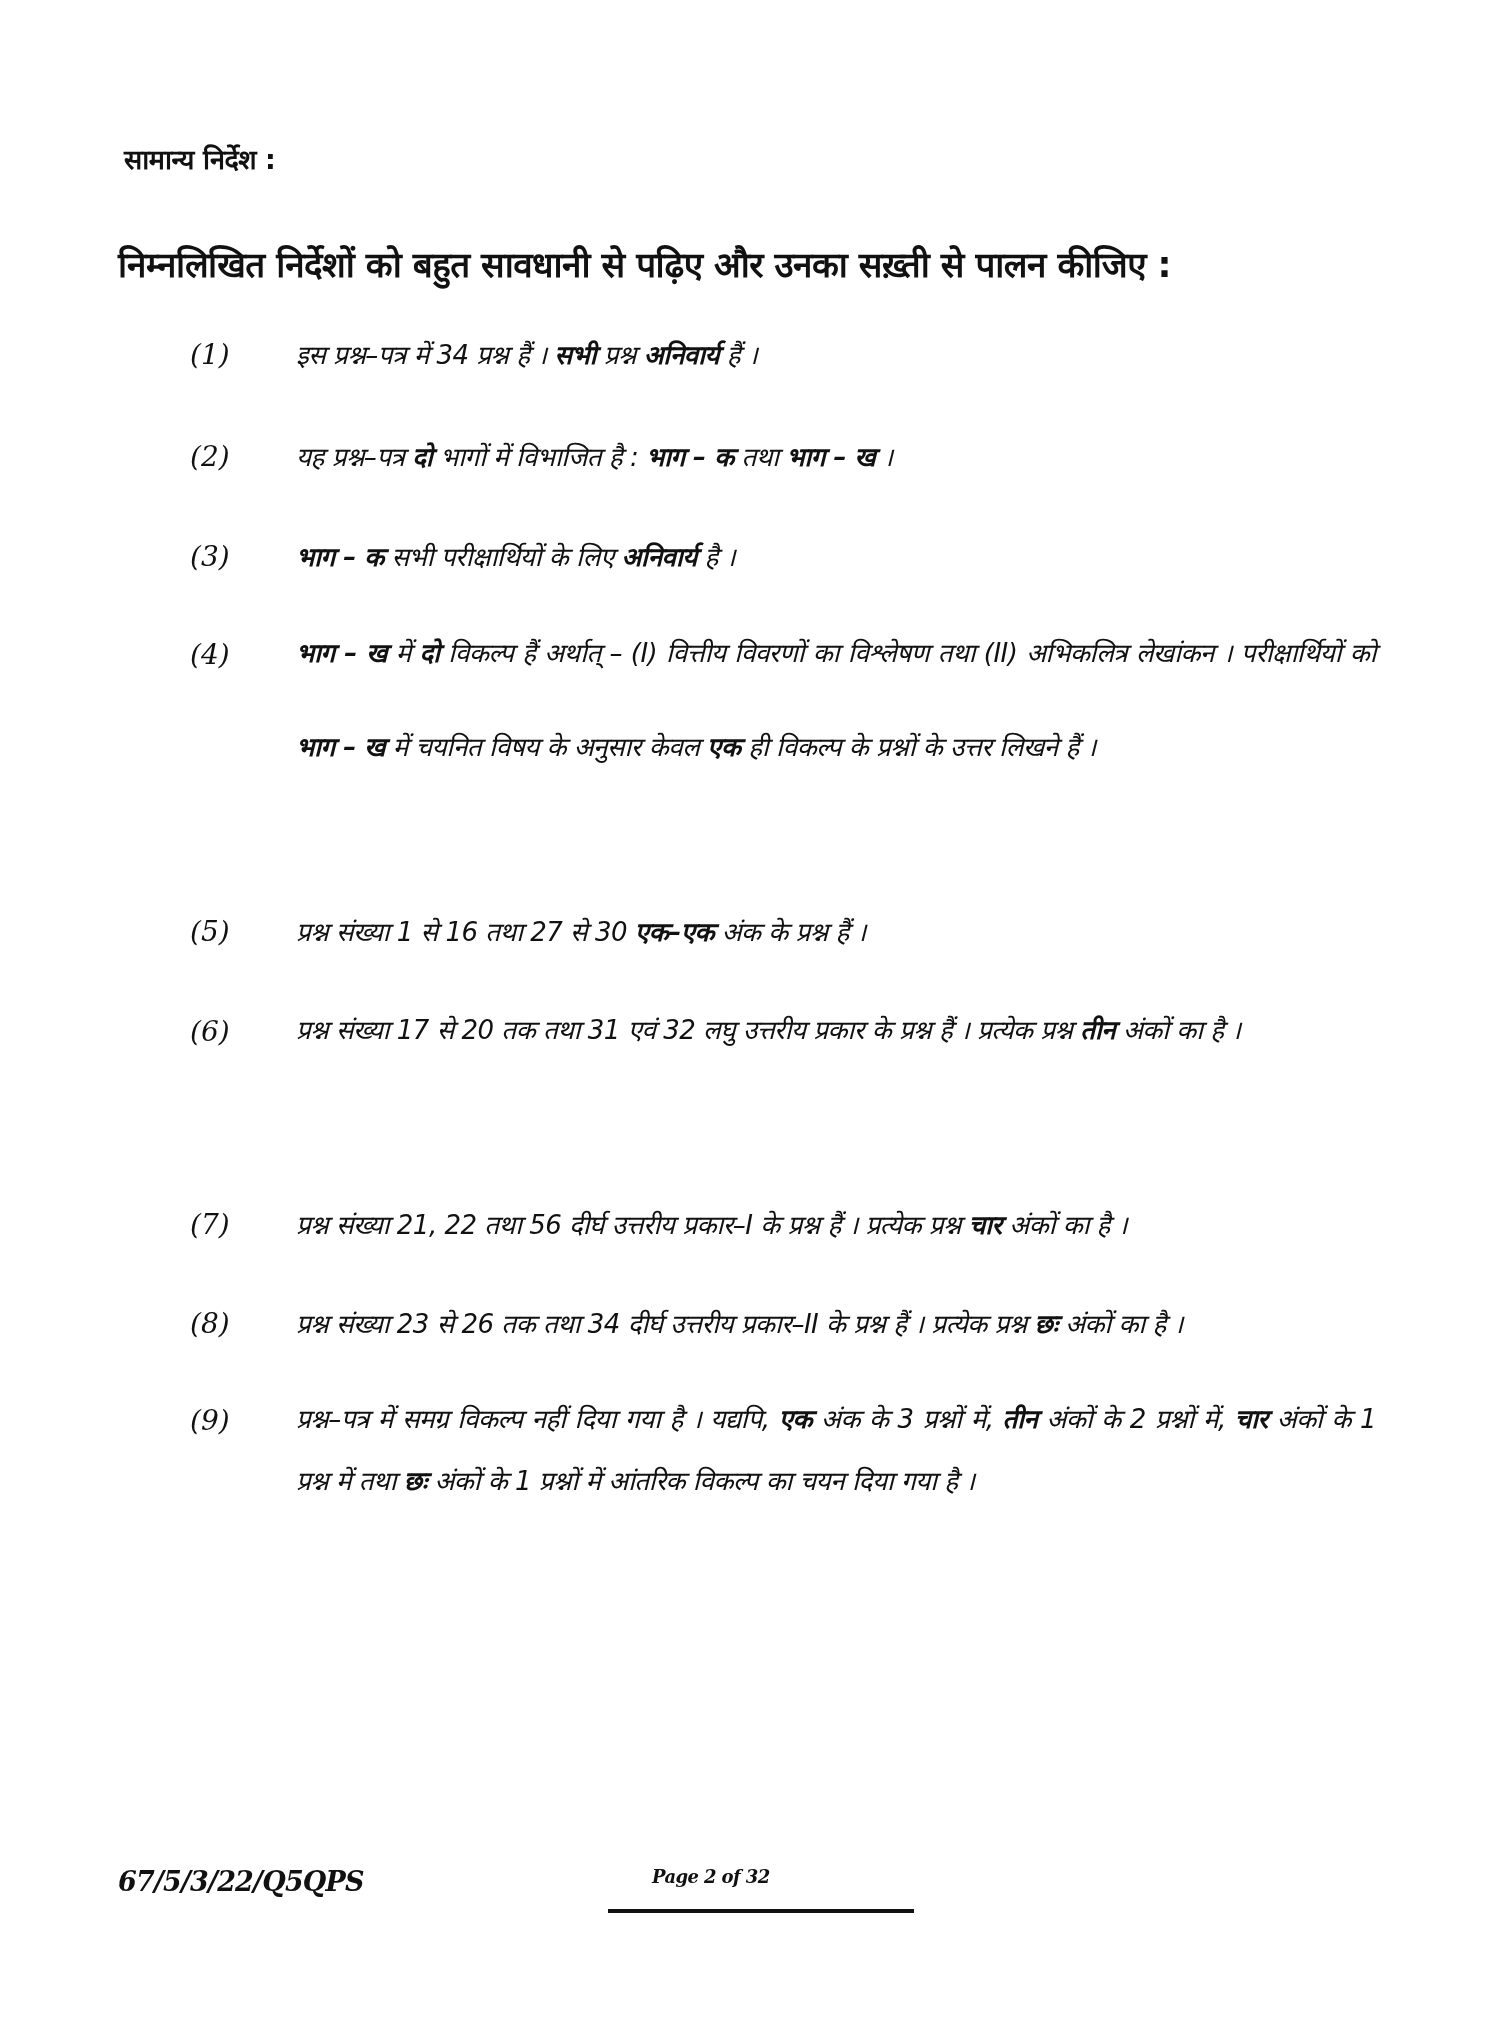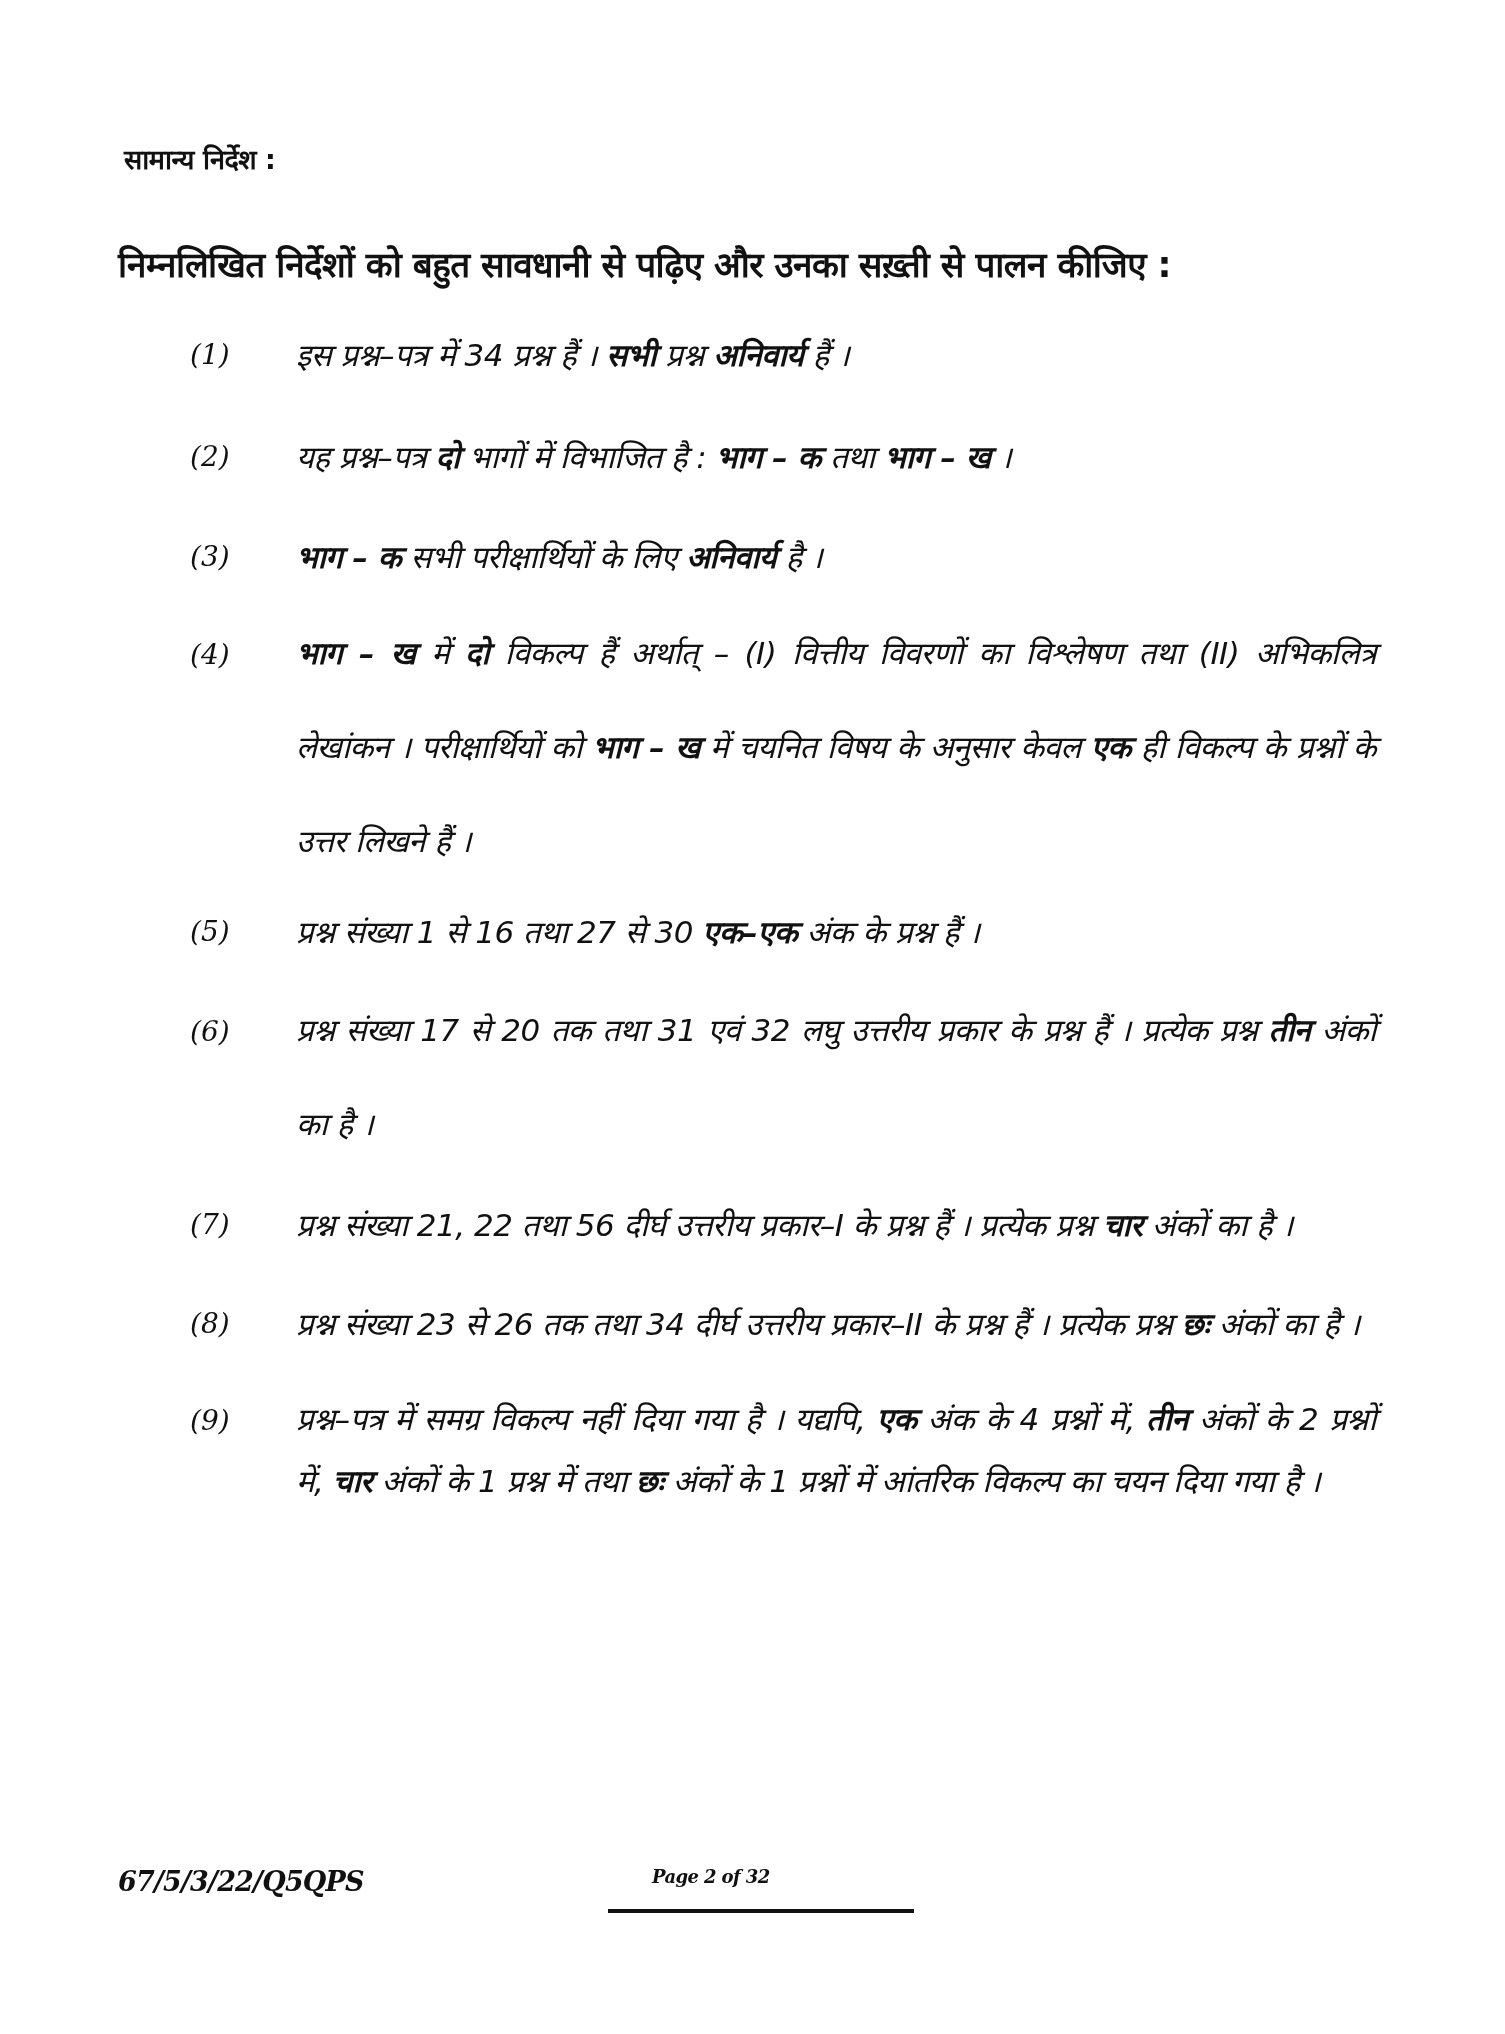--- a/index.html
+++ b/index.html
@@ -23,21 +23,21 @@
     position: absolute; left: 190px; width: 1190px;
   }
   .item .num {
     position: absolute; left: 0; top: 0;
     font-family: "DejaVu Serif", "Liberation Serif", serif;
     font-style: italic; font-size: 28px;
   }
   .item .text {
     position: absolute; left: 106px; top: 0; width: 1080px;
     font-family: "DejaVu Sans", "Liberation Sans", sans-serif;
-    font-style: italic; font-size: 31px; letter-spacing: -0.5px;
+    font-style: italic; font-size: 26px; letter-spacing: -0.5px;
     text-align: justify; text-align-last: left;
   }
   .item .text.lh-wide { line-height: 94px; margin-top: -32px; font-style: italic; }
   .item .text.lh-narrow { line-height: 62px; margin-top: -16px; }
   .item .text.lh-single { line-height: 34px; }
   b.em { font-weight: bold; }
   .footer-code {
     position: absolute; left: 118px; top: 1866px;
     font-family: "DejaVu Serif", "Liberation Serif", serif;
     font-weight: bold; font-size: 27px; letter-spacing: -0.8px; font-style: italic;
@@ -87,20 +87,20 @@
       <div class="item" style="top: 1208px;">
         <span class="num">(7)</span>
         <div class="text lh-single"><span>प्रश्न संख्या 21, 22 तथा 56 दीर्घ उत्तरीय प्रकार–I के प्रश्न हैं । प्रत्येक प्रश्न </span><b class="em">चार</b><span> अंकों का है ।</span></div>
       </div>
       <div class="item" style="top: 1307px;">
         <span class="num">(8)</span>
         <div class="text lh-single"><span>प्रश्न संख्या 23 से 26 तक तथा 34 दीर्घ उत्तरीय प्रकार–II के प्रश्न हैं । प्रत्येक प्रश्न </span><b class="em">छः</b><span> अंकों का है ।</span></div>
       </div>
       <div class="item" style="top: 1404px;">
         <span class="num">(9)</span>
-        <div class="text lh-narrow"><span>प्रश्न–पत्र में समग्र विकल्प नहीं दिया गया है । यद्यपि, </span><b class="em">एक</b><span> अंक के 4 प्रश्नों में, </span><b class="em">तीन</b><span> अंकों के 2 प्रश्नों में, </span><b class="em">चार</b><span> अंकों के 1 प्रश्न में तथा </span><b class="em">छः</b><span> अंकों के 1 प्रश्नों में आंतरिक विकल्प का चयन दिया गया है ।</span></div>
+        <div class="text lh-narrow"><span>प्रश्न–पत्र में समग्र विकल्प नहीं दिया गया है । यद्यपि, </span><b class="em">एक</b><span> अंक के 3 प्रश्नों में, </span><b class="em">तीन</b><span> अंकों के 2 प्रश्नों में, </span><b class="em">चार</b><span> अंकों के 1 प्रश्न में तथा </span><b class="em">छः</b><span> अंकों के 1 प्रश्नों में आंतरिक विकल्प का चयन दिया गया है ।</span></div>
       </div>
     </div>
 
   <div class="footer-code">67/5/3/22/Q5QPS</div>
   <div class="footer-page">Page 2 of 32</div>
   <div class="footer-rule"></div>
 </div>
 
 </body></html>

